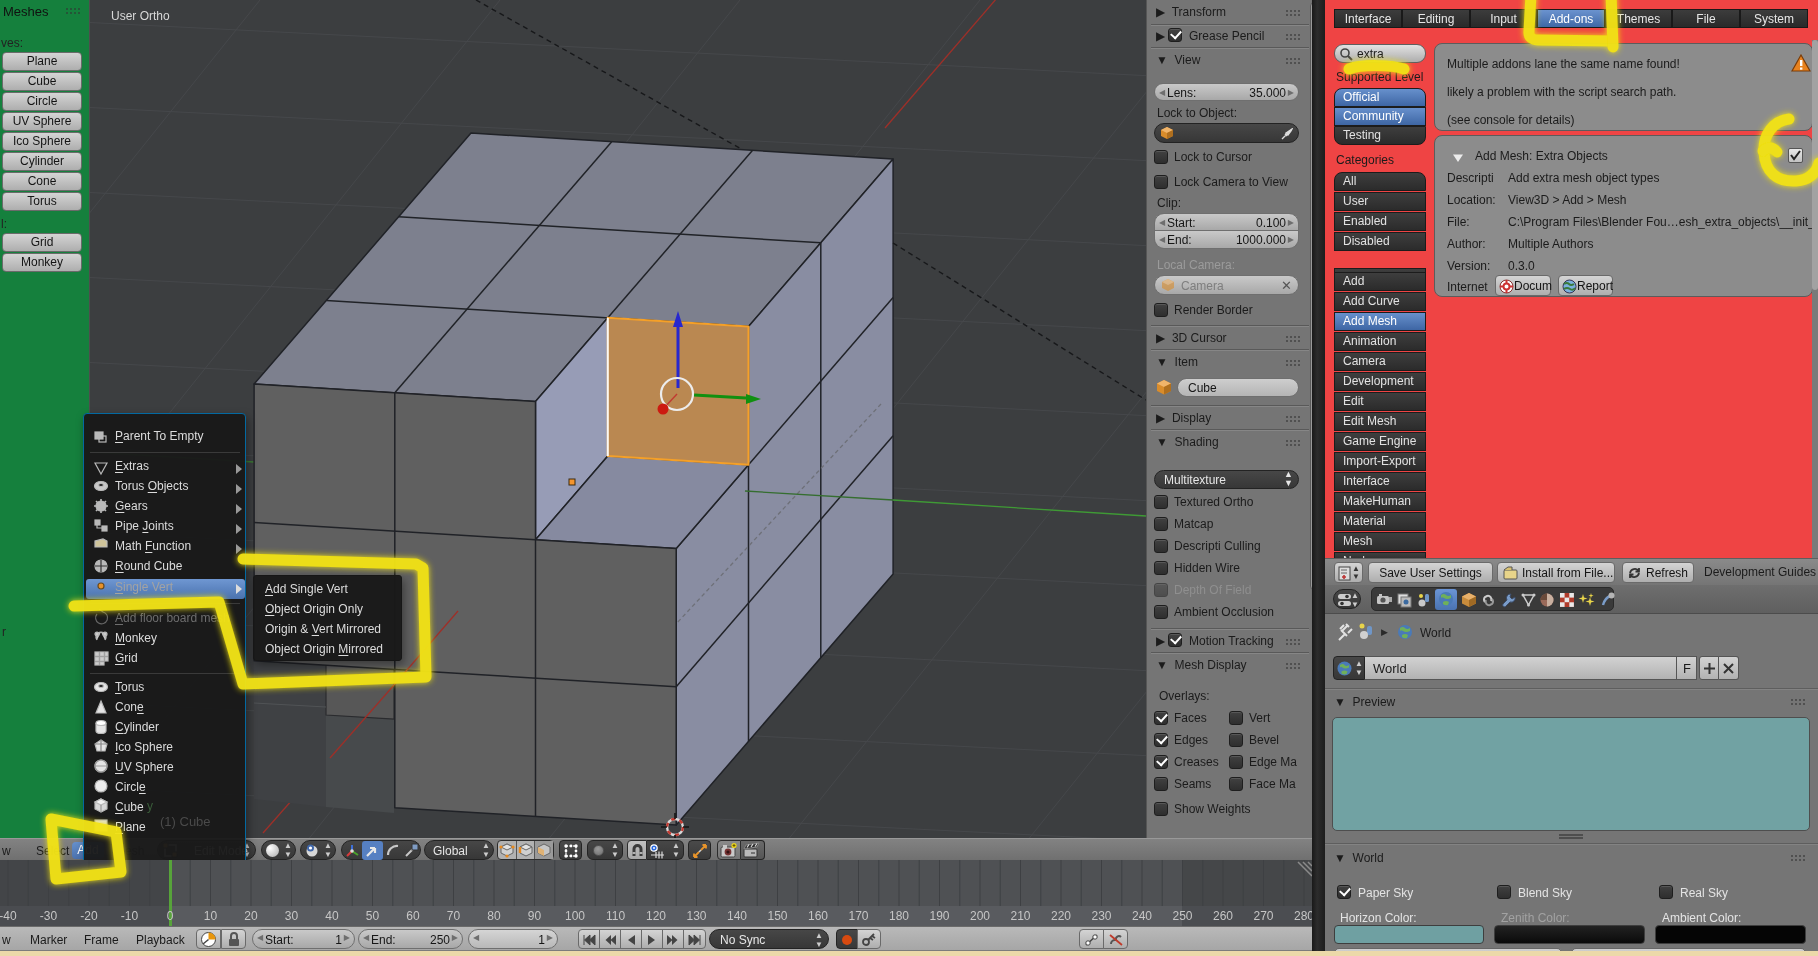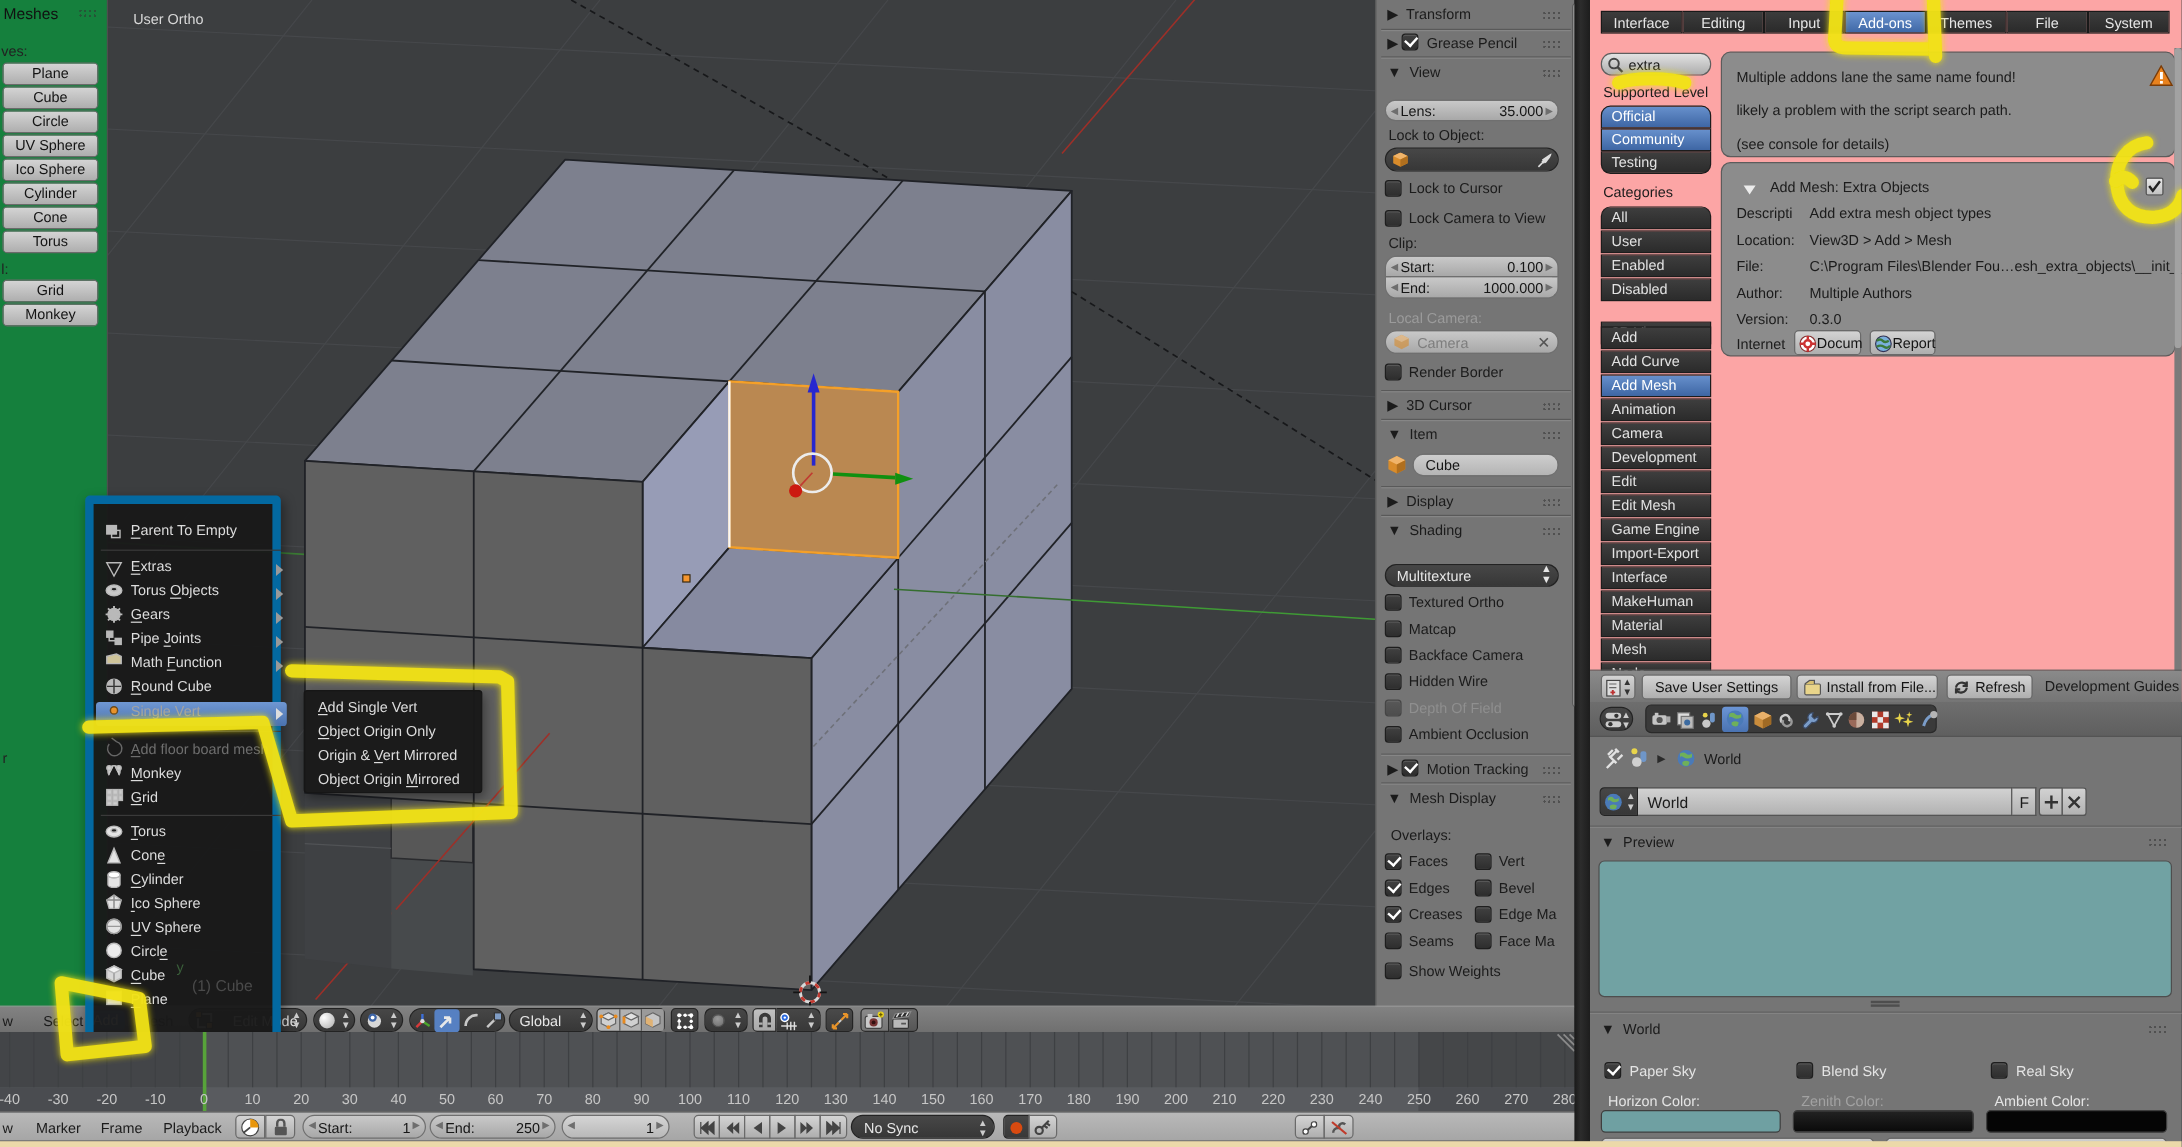--- a/index.html
+++ b/index.html
@@ -209,21 +209,21 @@
       <div class="grip" style="left:139px;top:440px"></div>
 <div class="dd" style="left:7px;top:470px;width:145px;height:19px">
         <span style="position:absolute;left:9px;top:2px">Multitexture</span>
         <span style="position:absolute;right:5px;top:-1px;font-size:9px;line-height:9px">▲<br>▼</span>
       </div>
 <div class="cb" style="left:7px;top:495px"></div>
       <div class="txt" style="left:27px;top:495px">Textured Ortho</div>
 <div class="cb" style="left:7px;top:517px"></div>
       <div class="txt" style="left:27px;top:517px">Matcap</div>
 <div class="cb" style="left:7px;top:539px"></div>
-      <div class="txt" style="left:27px;top:539px">Backface Camera</div>
+      <div class="txt" style="left:27px;top:539px">Descripti Culling</div>
 <div class="cb" style="left:7px;top:561px"></div>
       <div class="txt" style="left:27px;top:561px">Hidden Wire</div>
 <div class="cb dis" style="left:7px;top:583px"></div>
       <div class="txt" style="left:27px;top:583px;color:#8f8f8f">Depth Of Field</div>
 <div class="cb" style="left:7px;top:605px"></div>
       <div class="txt" style="left:27px;top:605px">Ambient Occlusion</div>
 <div class="sep" style="left:4px;top:628px;width:158px"></div>
 <div class="txt" style="left:9px;top:634px">▶</div>
       <div class="cb on" style="left:21px;top:633px"></div>
       <div class="txt" style="left:42px;top:634px">Motion Tracking</div>
@@ -381,21 +381,21 @@
         <svg width="19" height="17" style="position:absolute;left:2px;top:1px">
           <rect x="1" y="7" width="13" height="8" rx="1" fill="#b9b9b9" stroke="#333"></rect>
           <path d="M1,7 L3,3 L16,1 L14,5 Z" fill="#2a2a2a" stroke="#888"></path>
           <path d="M4,5.5 L6,2.5 M8,5 L10,2 M12,4.5 L14,1.5" stroke="#ddd" stroke-width="1.2"></path>
           <path d="M8,11 L12,11" stroke="#555" stroke-width="1.4"></path>
         </svg>
       </div>
 </div>
 
 <div id="menus" class="abs" style="left:0;top:0;width:1312px;height:860px">
-<div class="abs" style="left:71px;top:413px;width:163px;height:476px;background:rgba(25,25,25,0.96);border:7px solid #0369a1;border-radius:4px;box-shadow:2px 4px 10px rgba(0,0,0,.4)">
+<div class="abs" style="left:83px;top:413px;width:163px;height:476px;background:rgba(25,25,25,0.96);border:1px solid #0369a1;border-radius:4px;box-shadow:2px 4px 10px rgba(0,0,0,.4)">
  <div class="mi" style="left:31px;top:15px"><u>P</u>arent To Empty</div>
  <div class="abs" style="left:6px;top:38px;width:150px;height:1px;background:#3a3a3a"></div>
  <div class="mi" style="left:31px;top:45px"><u>E</u>xtras</div>
  <div class="mi" style="left:31px;top:65px">Torus <u>O</u>bjects</div>
  <div class="mi" style="left:31px;top:85px"><u>G</u>ears</div>
  <div class="mi" style="left:31px;top:105px">Pipe <u>J</u>oints</div>
  <div class="mi" style="left:31px;top:125px">Math <u>F</u>unction</div>
  <div class="mi" style="left:31px;top:145px"><u>R</u>ound Cube</div>
  <div class="abs" style="left:2px;top:165px;width:159px;height:20px;background:linear-gradient(#6f97d2,#4a72ae);border-radius:3px"></div>
  <div class="mi" style="left:31px;top:166px;color:#a3a3a3"><u>S</u>ingle Vert</div>
@@ -661,21 +661,21 @@
           </svg></div>
  <div class="lbtn" style="left:1103px;top:2px;width:25px;height:20px;border-radius:0 4px 4px 0"><svg width="16" height="14" style="margin-top:3px">
             <path d="M3,11 a4,4 0 0 1 4,-4 L8,7 a3,3 0 0 1 5,-3" fill="none" stroke="#555" stroke-width="2"></path>
             <path d="M2,2 L14,12" stroke="#c03a2a" stroke-width="1.8"></path>
           </svg></div>
 </div>
 </div>
 
 <div class="abs" style="left:1312px;top:0;width:13px;height:956px;background:linear-gradient(90deg,#191919,#2c2c2c 40%,#1d1d1d)"></div>
 
-<div id="prefs" class="abs" style="left:1325px;top:0;width:493px;height:585px;background:#fca5a5">
+<div id="prefs" class="abs" style="left:1325px;top:0;width:493px;height:585px;background:#ef4444">
 <div class="tab" style="left:9px;width:68px">Interface</div>
 <div class="tab" style="left:77px;width:68px">Editing</div>
 <div class="tab" style="left:145px;width:67px">Input</div>
 <div class="tab sel" style="left:212px;width:68px">Add-ons</div>
 <div class="tab" style="left:280px;width:67px">Themes</div>
 <div class="tab" style="left:347px;width:68px">File</div>
 <div class="tab" style="left:415px;width:68px">System</div>
 <div class="abs" style="left:9px;top:44px;width:92px;height:19px;background:linear-gradient(#e2e2e2,#adadad);border:1px solid #5f5f5f;border-radius:9px">
  <svg width="15" height="15" style="position:absolute;left:4px;top:2px">
           <circle cx="6" cy="6" r="4" fill="none" stroke="#444" stroke-width="1.6"></circle>

